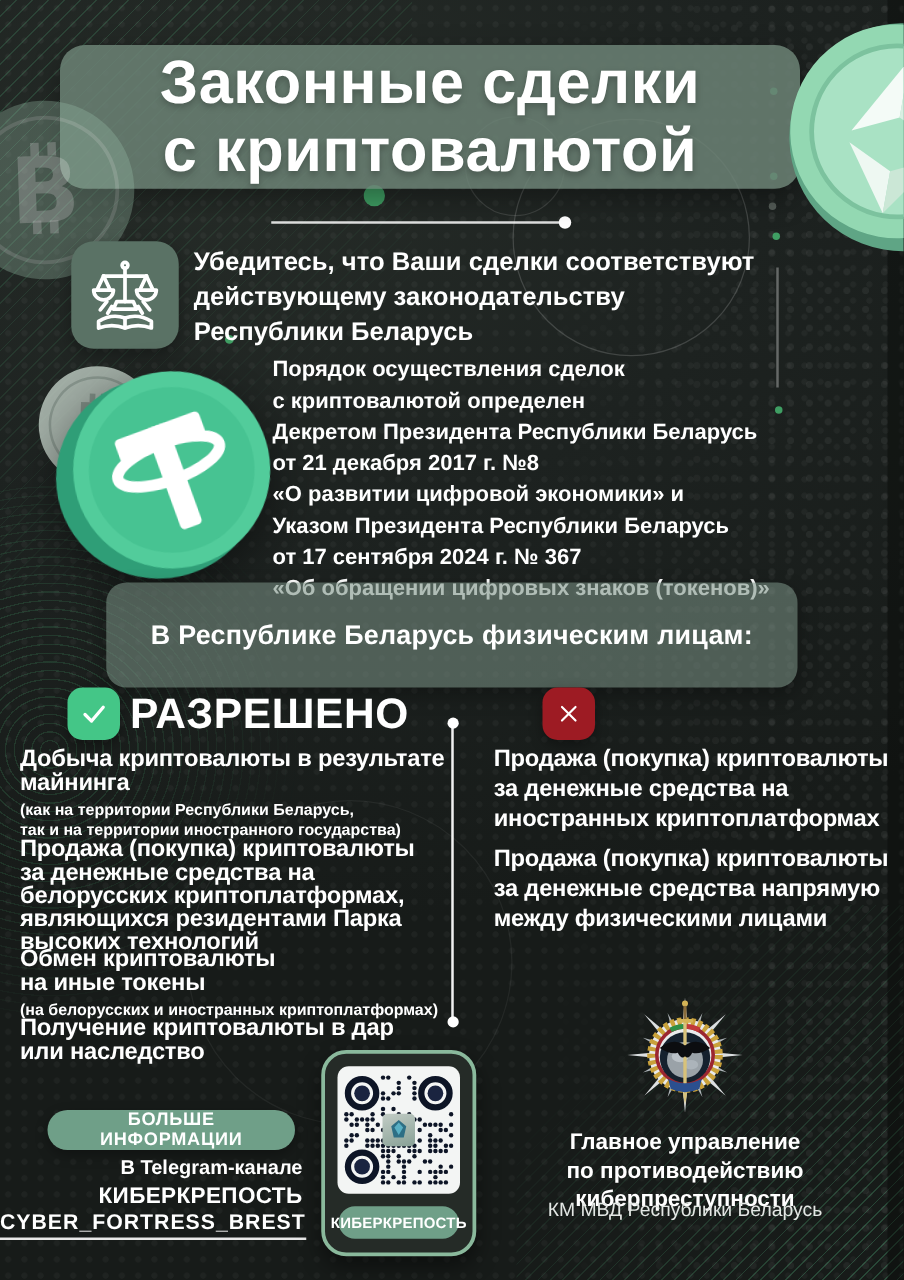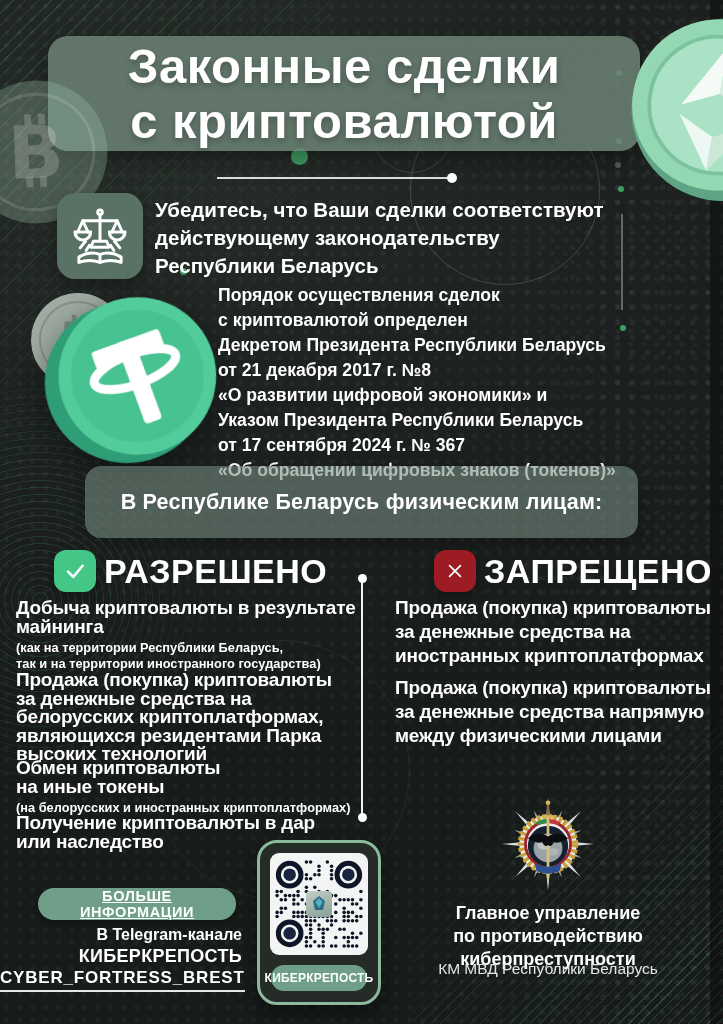--- a/index.html
+++ b/index.html
@@ -41,42 +41,42 @@
   .tether-coin{left:44px;top:292px;width:180px;height:172px;transform:rotate(-6deg);filter:drop-shadow(0 10px 18px rgba(0,0,0,0.45));}
 
   
   .scales-box{left:57px;top:193px;width:86px;height:86px;border-radius:18px;background:#5a7265;box-shadow:0 5px 14px rgba(0,0,0,0.3);display:flex;align-items:center;justify-content:center;}
   .intro-text{left:155px;top:196px;font-size:20.5px;line-height:28px;font-weight:bold;white-space:pre;}
 
   
   .decree-text{left:218px;top:283px;font-size:17.6px;line-height:25px;font-weight:600;white-space:pre;}
 
   
-  .banner{left:85px;top:466px;width:553px;height:72px;border-radius:16px;background:rgba(119,141,129,0.58);display:flex;align-items:center;justify-content:center;box-shadow:0 6px 16px rgba(0,0,0,0.3);}
+  .banner{left:85px;top:466px;width:553px;height:84px;border-radius:16px;background:rgba(119,141,129,0.58);display:flex;align-items:center;justify-content:center;box-shadow:0 6px 16px rgba(0,0,0,0.3);}
   .banner-text{font-size:21.5px;font-weight:bold;letter-spacing:0.2px;}
 
   
   .col-head{display:flex;align-items:center;gap:8px;padding-left:40px;}
   .head-allowed{left:14px;top:550px;}
   .head-prohibited{left:394px;top:550px;}
   .badge{width:42px;height:42px;border-radius:12px;display:flex;align-items:center;justify-content:center;flex:0 0 auto;}
   .badge-check{background:#44c687;box-shadow:0 4px 10px rgba(0,0,0,0.35);}
   .badge-x{background:#9d1b23;box-shadow:0 4px 10px rgba(0,0,0,0.35);}
   .col-title{font-size:34px;font-weight:bold;letter-spacing:0.5px;}
   .item{font-size:19px;line-height:18.5px;font-weight:bold;white-space:pre;letter-spacing:-0.2px;}
   .item-r{font-size:19px;line-height:24px;font-weight:bold;white-space:pre;letter-spacing:-0.2px;}
   .note{font-size:12.8px;line-height:16px;font-weight:600;white-space:pre;margin-top:4px;}
   .al1{left:16px;top:599px;} .al2{left:16px;top:671px;} .al3{left:16px;top:759px;} .al4{left:16px;top:814px;}
   .pr1{left:395px;top:596px;} .pr2{left:395px;top:676px;}
   .divider{left:361px;top:578px;width:2px;height:240px;background:#f0f0f0;}
   .divider::before,.divider::after{content:"";position:absolute;left:-3.5px;width:9px;height:9px;border-radius:50%;background:#fff;}
   .divider::before{top:-4px;} .divider::after{bottom:-4px;}
 
   
-  .more-btn{left:38px;top:888px;width:198px;height:32px;border-radius:16px;background:#6f9f88;border:none;color:#fff;font-family:"Liberation Sans",sans-serif;font-size:14.5px;font-weight:bold;letter-spacing:0.6px;display:flex;align-items:center;justify-content:center;cursor:pointer;box-shadow:0 4px 10px rgba(0,0,0,0.3);text-decoration:underline;}
+  .more-btn{left:38px;top:888px;width:198px;height:32px;border-radius:16px;background:#6f9f88;border:none;color:#fff;font-family:"Liberation Sans",sans-serif;font-size:14.5px;font-weight:bold;letter-spacing:0.6px;display:flex;align-items:center;justify-content:center;cursor:pointer;box-shadow:0 4px 10px rgba(0,0,0,0.3);}
   .tg-block{left:0px;top:926px;width:242px;text-align:right;}
   .tg-line{font-size:16px;font-weight:600;}
   .tg-name{font-size:18px;font-weight:bold;margin-top:2px;letter-spacing:0.3px;}
   .tg-handle{display:inline-block;font-size:17px;font-weight:bold;letter-spacing:0.8px;margin-top:1px;color:#fff;border-bottom:2px solid rgba(255,255,255,0.9);padding-bottom:2px;cursor:pointer;}
 
   
   .qr-card{left:257px;top:840px;width:124px;height:165px;border-radius:20px;background:#252b27;border:3px solid #8ab99c;box-shadow:0 8px 18px rgba(0,0,0,0.45);}
   .qr-white{position:absolute;left:10px;top:10px;width:98px;height:102px;border-radius:9px;background:#f3f5f4;display:flex;align-items:center;justify-content:center;}
   .qr-emblem{position:absolute;left:50%;top:50%;width:26px;height:26px;transform:translate(-50%,-50%);border-radius:4px;background:linear-gradient(160deg,#c3cdc6,#87a095);display:flex;align-items:center;justify-content:center;}
   .qr-pill{position:absolute;left:11px;top:122px;width:96px;height:26px;border-radius:13px;background:#6f9f88;display:flex;align-items:center;justify-content:center;font-size:12px;font-weight:bold;letter-spacing:0.2px;}
@@ -238,21 +238,20 @@
   </div>
 
   <div class="abs divider"></div>
 
   <div class="abs col-head head-prohibited">
     <div class="badge badge-x">
       <svg width="26" height="26" viewBox="0 0 48 48">
           <path d="M14 14 L34 34 M34 14 L14 34" stroke="#fff" stroke-width="3.2" fill="none" stroke-linecap="round"></path>
         </svg>
     </div>
-    <div class="col-title">ЗАПРЕЩЕНО</div>
   </div>
   <div class="abs pr1">
     <div class="item-r">Продажа (покупка) криптовалюты
 за денежные средства на
 иностранных криптоплатформах</div>
   </div>
   <div class="abs pr2">
     <div class="item-r">Продажа (покупка) криптовалюты
 за денежные средства напрямую
 между физическими лицами</div>

